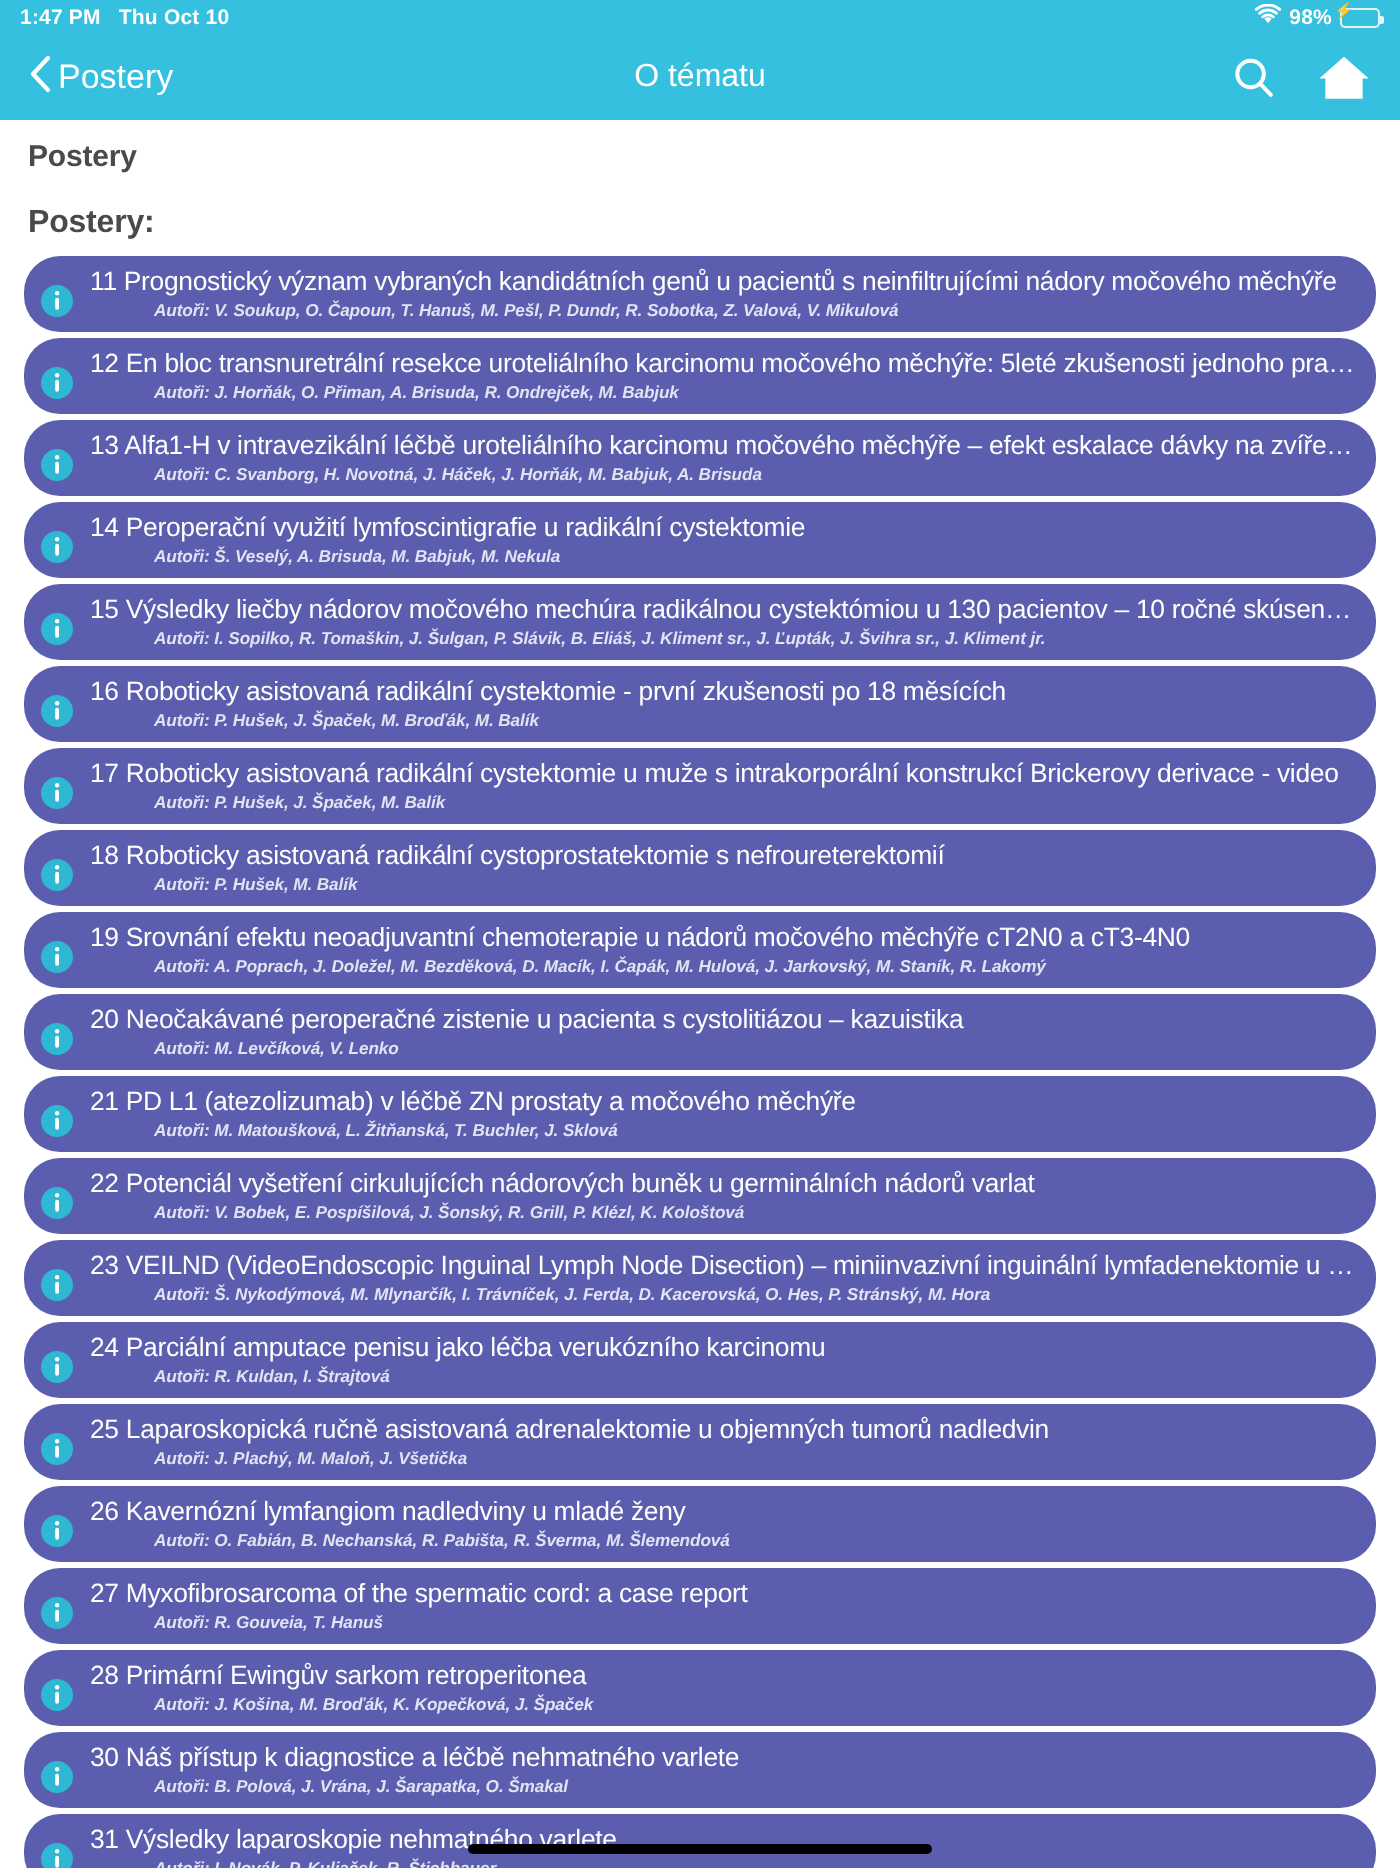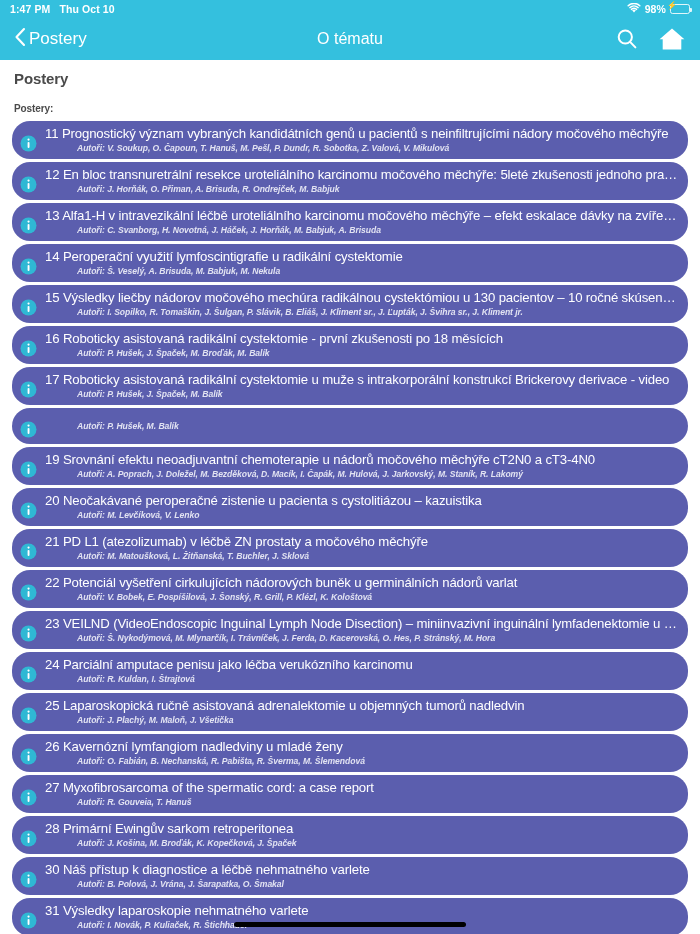--- a/index.html
+++ b/index.html
@@ -139,21 +139,21 @@
     overflow: hidden;
   }
   .page-heading {
     font-size: 15px;
     font-weight: 700;
     color: #4a4a4a;
     margin: 2px 0 6px 2px;
     letter-spacing: -0.1px;
   }
   .section-heading {
-    font-size: 10px;
+    font-size: 16px;
     font-weight: 700;
     color: #4a4a4a;
     margin: 16px 0 7px 2px;
     letter-spacing: -0.1px;
   }
 
   .list { display: block; }
 
   .list-item {
     background: #5B5EAE;
@@ -347,20 +347,21 @@
           <div class="item-authors">Autoři: P. Hušek, J. Špaček, M. Balík</div>
         </div>
       </div>
       <div class="list-item">
         <span class="item-icon"><svg width="17" height="17" viewBox="0 0 17 17">
             <circle cx="8.5" cy="8.5" r="8" fill="#2FB8D4"></circle>
             <rect x="7.6" y="6.9" width="1.9" height="6" rx="0.9" fill="#ffffff"></rect>
             <circle cx="8.55" cy="4.6" r="1.1" fill="#ffffff"></circle>
           </svg></span>
         <div class="item-body">
+          <div class="item-title">18 Roboticky asistovaná radikální cystoprostatektomie s nefroureterektomií</div>
           <div class="item-authors">Autoři: P. Hušek, M. Balík</div>
         </div>
       </div>
       <div class="list-item">
         <span class="item-icon"><svg width="17" height="17" viewBox="0 0 17 17">
             <circle cx="8.5" cy="8.5" r="8" fill="#2FB8D4"></circle>
             <rect x="7.6" y="6.9" width="1.9" height="6" rx="0.9" fill="#ffffff"></rect>
             <circle cx="8.55" cy="4.6" r="1.1" fill="#ffffff"></circle>
           </svg></span>
         <div class="item-body">

